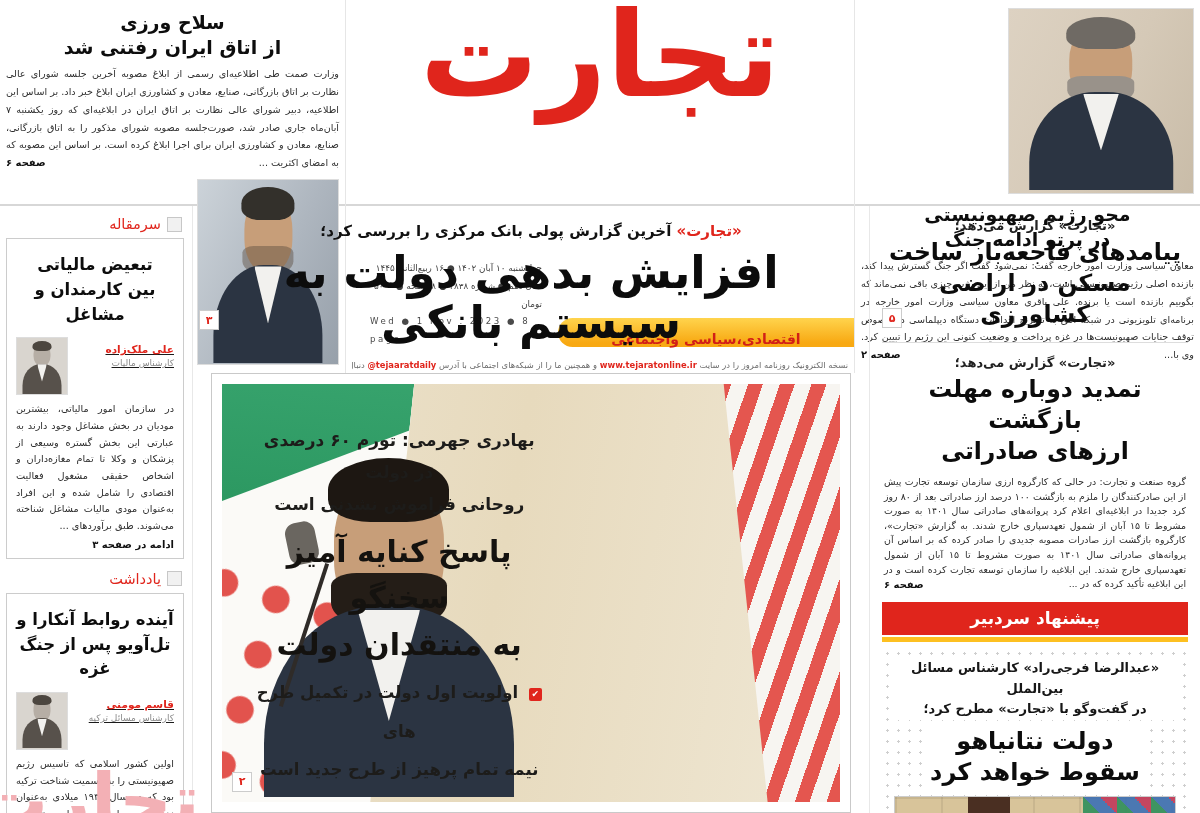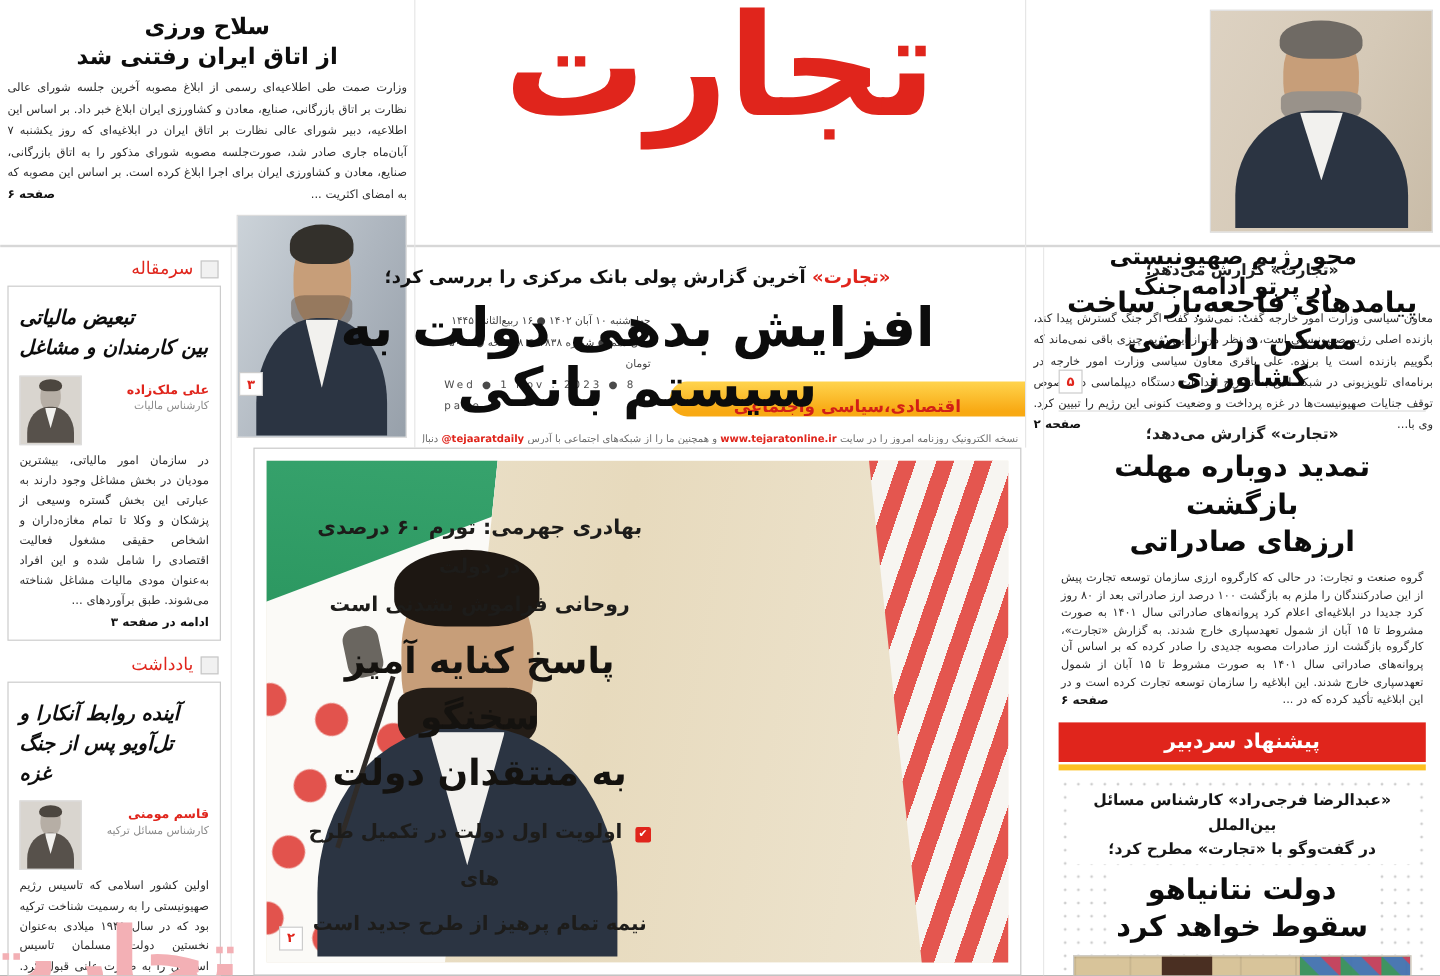--- a/index.html
+++ b/index.html
@@ -108,24 +108,24 @@
   .sg-pillar{position:absolute; left:26%; top:0; width:15%; height:100%; background:#4a2f22;}
   .sg-mosaic{position:absolute; right:0; top:0; width:33%; height:100%; opacity:.9;
     background-image:linear-gradient(45deg,#e98a2b 25%,#2e8f5b 25% 50%,#3b6fb5 50% 75%,#c2385a 75%); background-size:34px 34px;}
 
   
   .col-side{position:relative; padding:8px 8px 0 6px; box-sizing:border-box;}
   .side-label{display:flex; align-items:center; gap:6px; margin:2px 2px 6px;}
   .side-label .sq{width:13px; height:13px; border:1px solid #c7c7c7; background:#f1f1f1;}
   .side-label .lbl{color:#e0251c; font-weight:normal; font-size:14.5px;}
   .side-box{position:relative; border:1px solid #ccc; background:#fff; padding:10px 9px 8px; box-sizing:border-box;}
-  .side-box h3{margin:4px 0 10px; font-size:16.5px; line-height:1.5; text-align:left; color:#0d0d0d;font-style:italic;}
+  .side-box h3{margin:4px 0 10px; font-size:16.5px; line-height:1.5; text-align:center; color:#0d0d0d;}
   .side-box h3 span{display:block;}
   .author-row{display:flex; gap:6px; align-items:flex-start; margin-bottom:6px;}
-  .author-meta{flex:1; padding-top:6px;}
+  .author-meta{flex:1; padding-top:6px;text-decoration:underline;}
   .author-name{color:#e0251c; font-weight:bold; font-size:10.5px;}
   .author-role{color:#8a8a8a; font-size:9px; margin-top:3px;}
   .avatar{position:relative; width:52px; height:58px; overflow:hidden; border:1px solid #ddd; background:#d9d5cf; box-sizing:border-box;}
   .side-box p{margin:0; font-size:9.7px; line-height:1.72; text-align:justify; color:#2c2c2c;}
   .more{font-weight:bold; font-size:10px; color:#111; margin-top:4px; display:block;}
   .note-box{min-height:262px;}
   .watermark{position:absolute; left:-26px; bottom:-24px; font-size:74px; font-weight:bold; color:#f3b0b5; letter-spacing:-2px; z-index:5; line-height:1;}
 </style>
 </head>
 <body>

